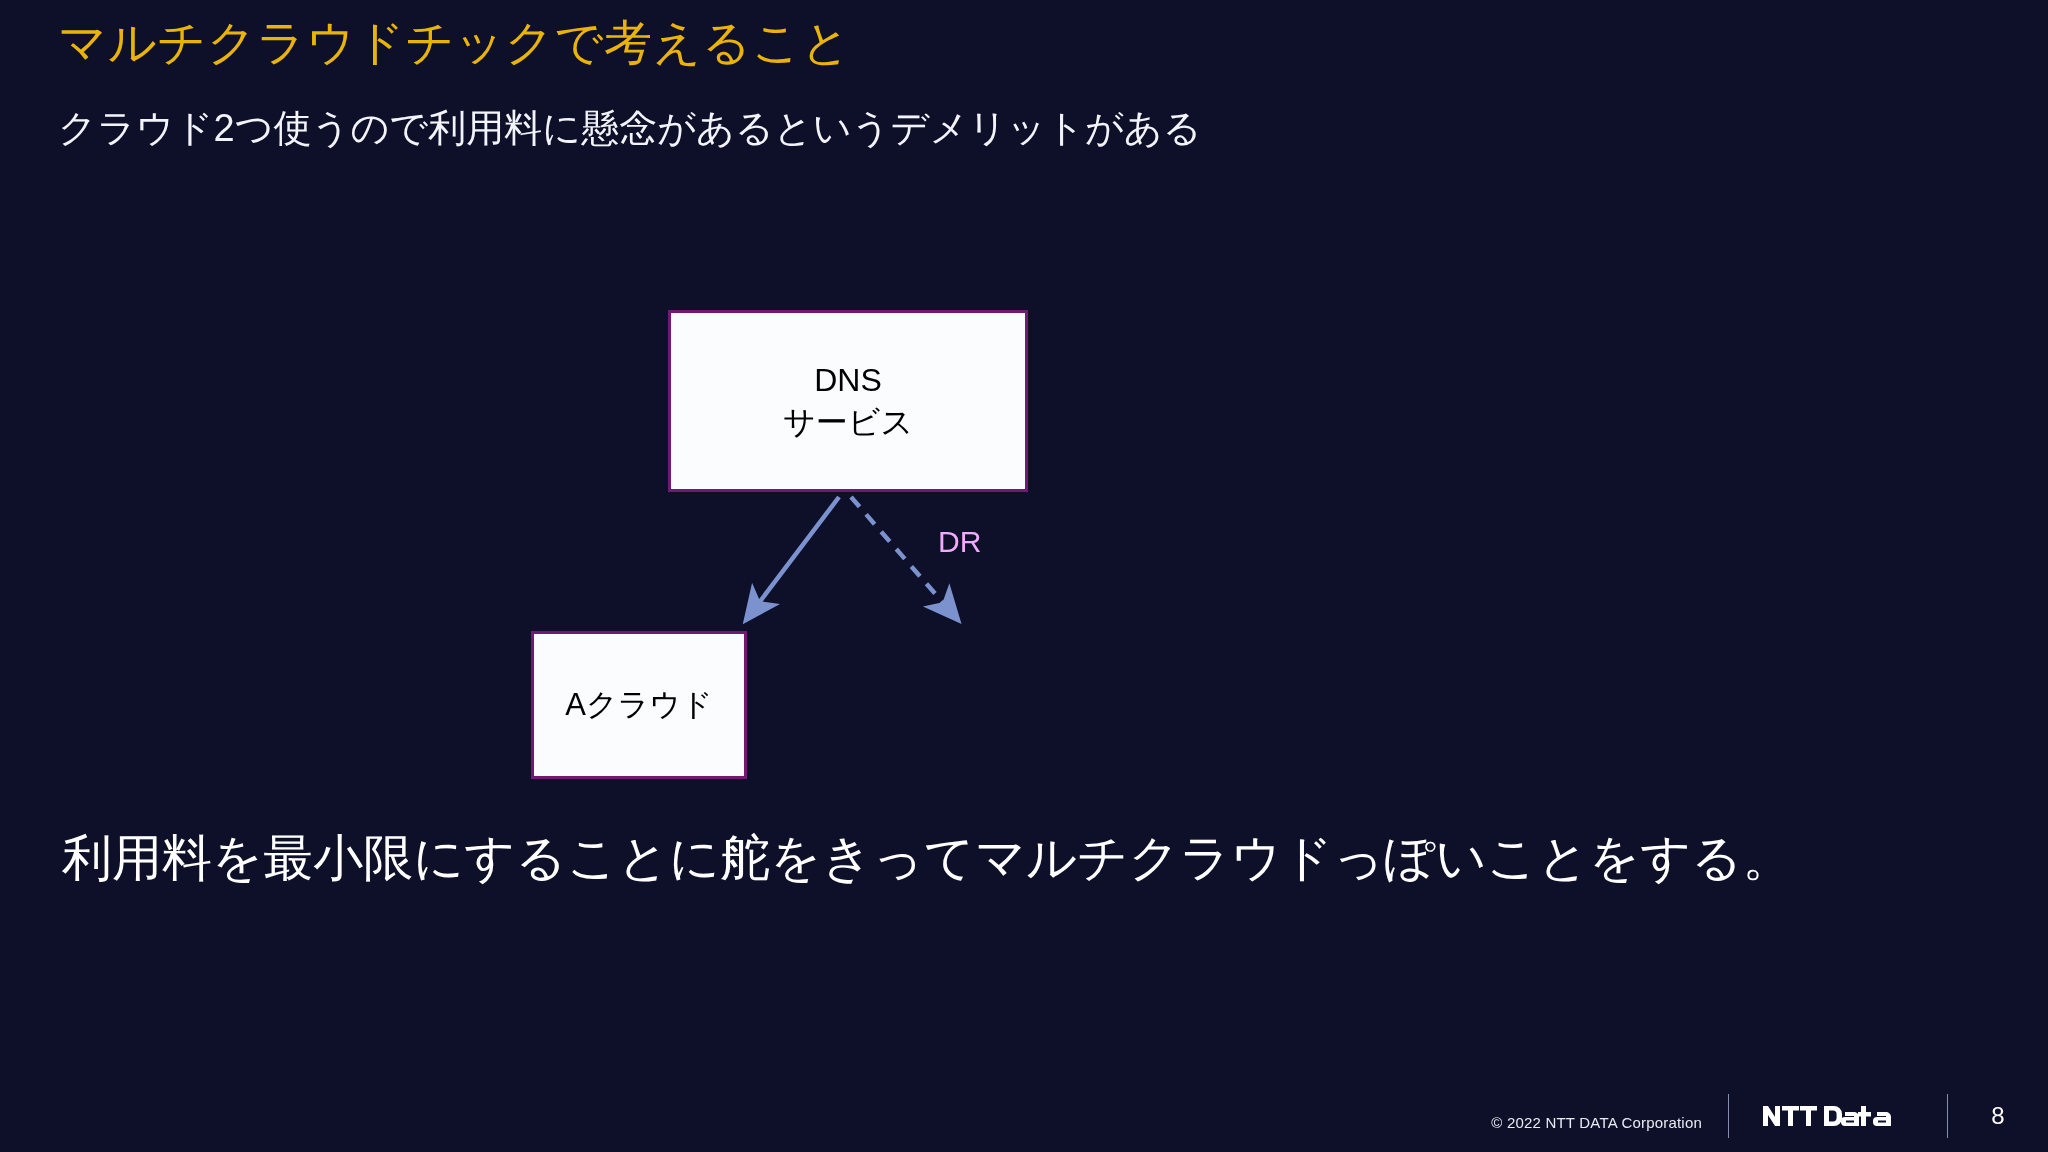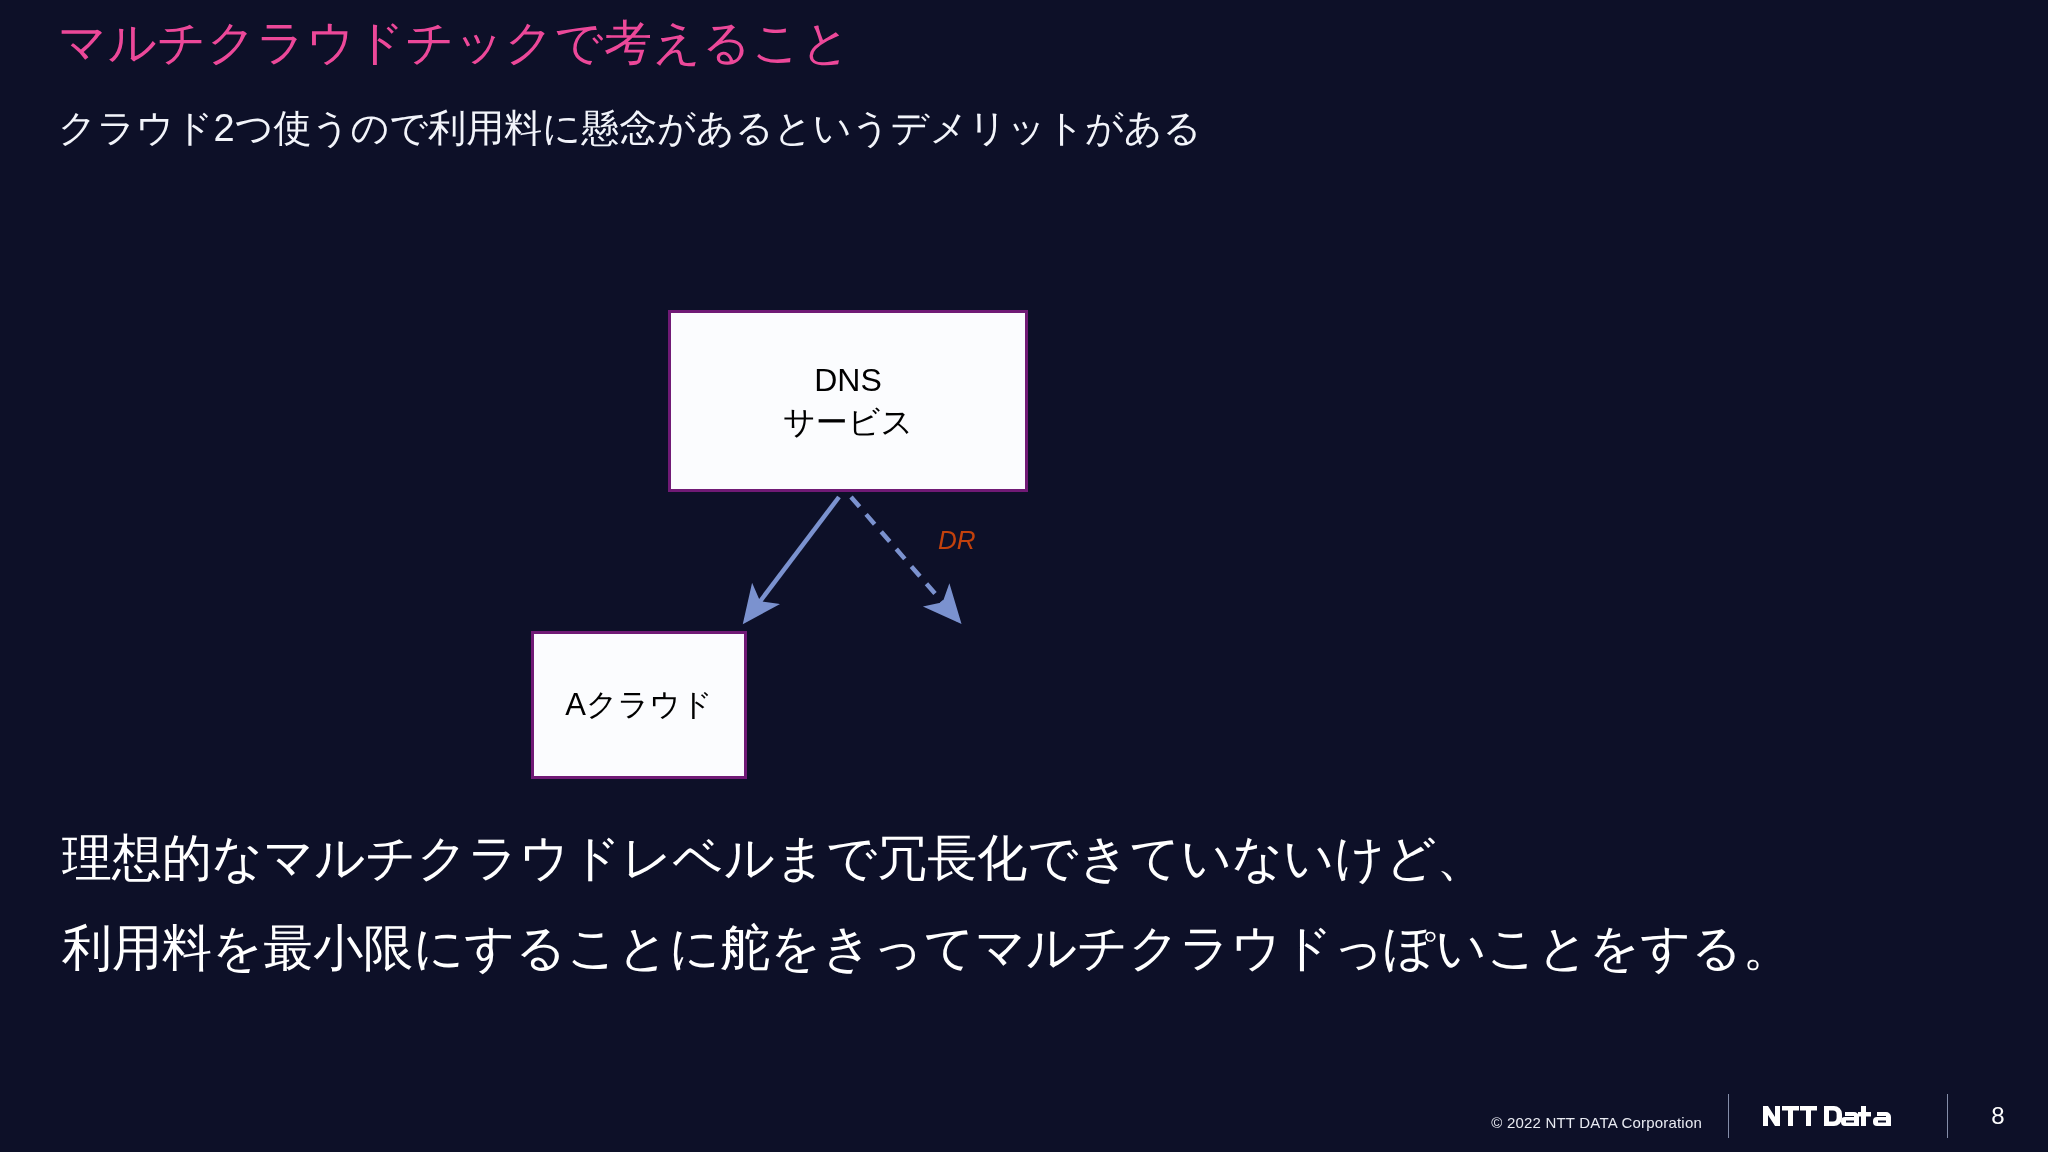--- a/index.html
+++ b/index.html
@@ -23,21 +23,21 @@
   }
 
   
   .title {
     position: absolute;
     left: 58px;
     top: 14px;
     font-size: 48px;
     line-height: 1.2;
     font-weight: 400;
-    color: #ec4899;
+    color: #eab308;
     letter-spacing: 0.5px;
     white-space: nowrap;
   }
   .subtitle {
     position: absolute;
     left: 58px;
     top: 104px;
     font-size: 38px;
     line-height: 1.3;
     font-weight: 400;
@@ -96,24 +96,23 @@
     top: 631px;
     width: 216px;
     height: 114px;
     font-size: 31px;
   }
 
   .edge-label {
     position: absolute;
     left: 938px;
     top: 525px;
-    font-size: 26px;
-    color: #c2410c;
-    white-space: nowrap;
-    font-style: italic;
+    font-size: 30px;
+    color: #f0abfc;
+    white-space: nowrap;
   }
 
   
   .body-copy {
     position: absolute;
     left: 62px;
     top: 813px;
     font-size: 50px;
     line-height: 90px;
     color: #ffffff;
@@ -193,21 +192,20 @@
 
     <div class="node node-cloud-a">
       <span>Aクラウド</span>
     </div>
 
 
     <div class="edge-label">DR</div>
   </div>
 
   <div class="body-copy">
-    <span class="line">理想的なマルチクラウドレベルまで冗長化できていないけど、</span>
     <span class="line">利用料を最小限にすることに舵をきってマルチクラウドっぽいことをする。</span>
   </div>
 
   <div class="footer">
     <div class="footer-copyright">© 2022 NTT DATA Corporation</div>
     <div class="footer-sep"></div>
     <div class="footer-logo">
       <svg width="150" height="26" viewBox="0 0 150 26">
         <g fill="#ffffff">
 

